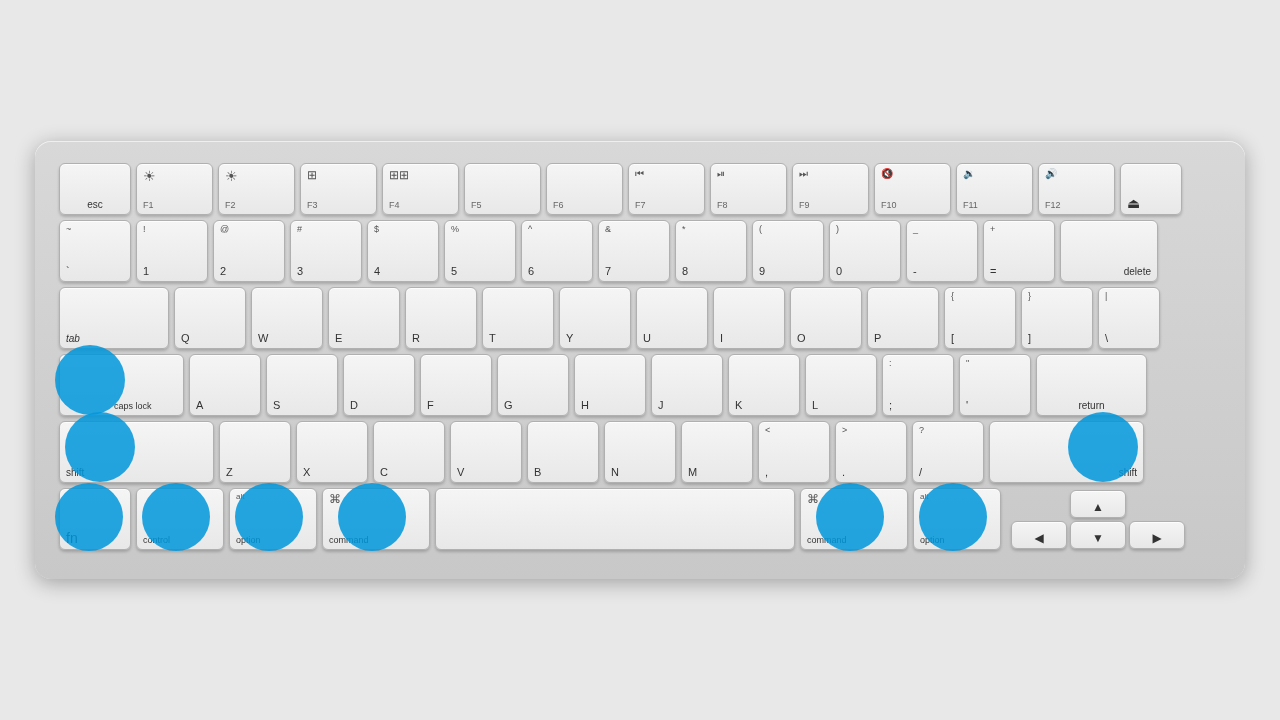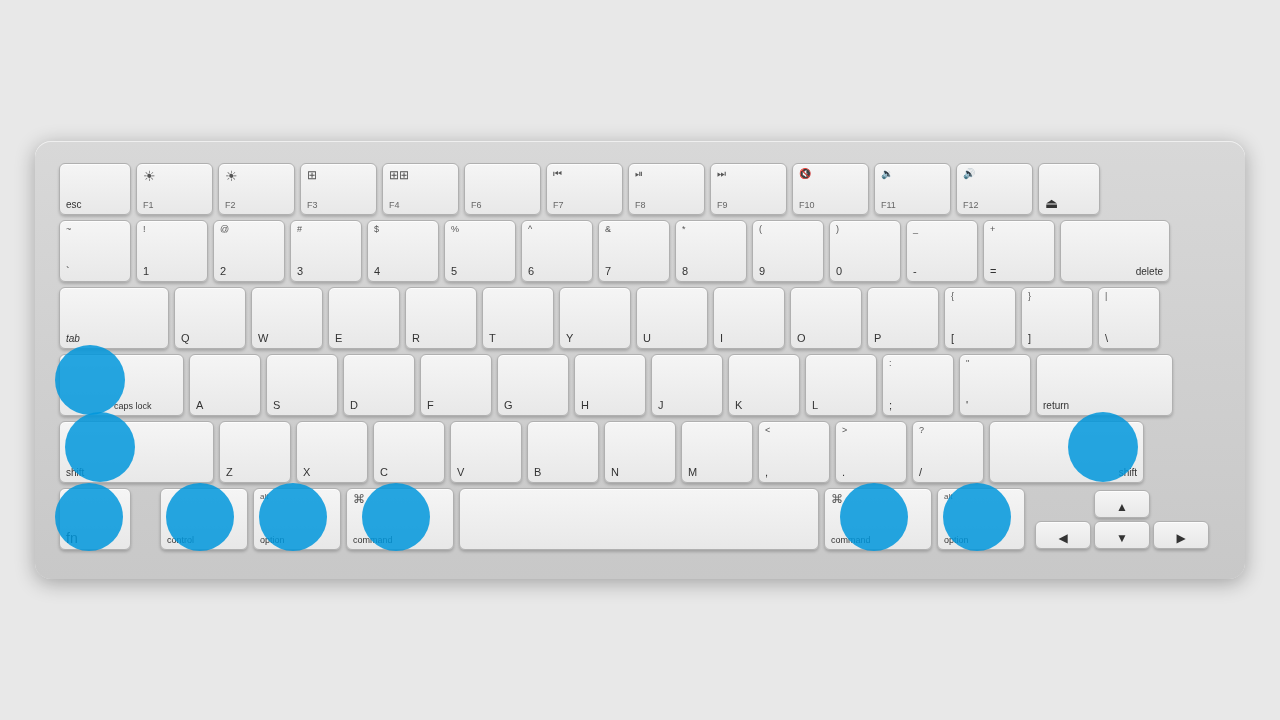--- a/index.html
+++ b/index.html
@@ -71,43 +71,43 @@
     .key .icon-label {
       font-size: 10px;
       color: #555;
       position: absolute;
       top: 4px;
       left: 6px;
     }
 
     
     .key-std { width: 72px; height: 62px; }
-    .key-esc { width: 72px; height: 52px; }
+    .key-esc { width: 72px; height: 52px; align-items: center; }
 
     
     .key-f { width: 77px; height: 52px; }
 
     
     .key-num { width: 72px; height: 62px; }
-    .key-delete { width: 110px; height: 62px; align-items: flex-end; justify-content: flex-end; text-align: center; }
+    .key-delete { width: 98px; height: 62px; align-items: flex-end; justify-content: flex-end; text-align: center; }
 
     
     .key-tab { width: 110px; height: 62px; font-style: italic; }
 
     
     .key-caps { width: 125px; height: 62px; }
-    .key-return { width: 137px; height: 62px; align-items: flex-start; justify-content: flex-end; }
+    .key-return { width: 111px; height: 62px; align-items: center; justify-content: flex-end; }
 
     
     .key-shift-l { width: 155px; height: 62px; }
     .key-shift-r { width: 155px; height: 62px; align-items: flex-end; justify-content: flex-end; }
 
     
     .key-fn-b { width: 72px; height: 62px; }
-    .key-control { width: 88px; height: 62px; margin-left: 24px; }
+    .key-control { width: 88px; height: 62px; }
     .key-option { width: 88px; height: 62px; }
     .key-command-l { width: 108px; height: 62px; }
     .key-space { width: 360px; height: 62px; }
     .key-command-r { width: 108px; height: 62px; }
     .key-option-r { width: 88px; height: 62px; }
 
     
     .highlight-circle {
       position: absolute;
       border-radius: 50%;
@@ -138,20 +138,23 @@
       <span class="icon-label" style="font-size:14px;">☀</span>
       <span class="sub-label">F2</span>
     </div>
     <div class="key key-f">
       <span class="icon-label" style="font-size:12px;">⊞</span>
       <span class="sub-label">F3</span>
     </div>
     <div class="key key-f">
       <span class="icon-label" style="font-size:12px;">⊞⊞</span>
       <span class="sub-label">F4</span>
+    </div>
+    <div class="key key-f">
+      <span class="sub-label">F5</span>
     </div>
     <div class="key key-f">
       <span class="sub-label">F6</span>
     </div>
     <div class="key key-f">
       <span class="icon-label">⏮</span>
       <span class="sub-label">F7</span>
     </div>
     <div class="key key-f">
       <span class="icon-label">⏯</span>

